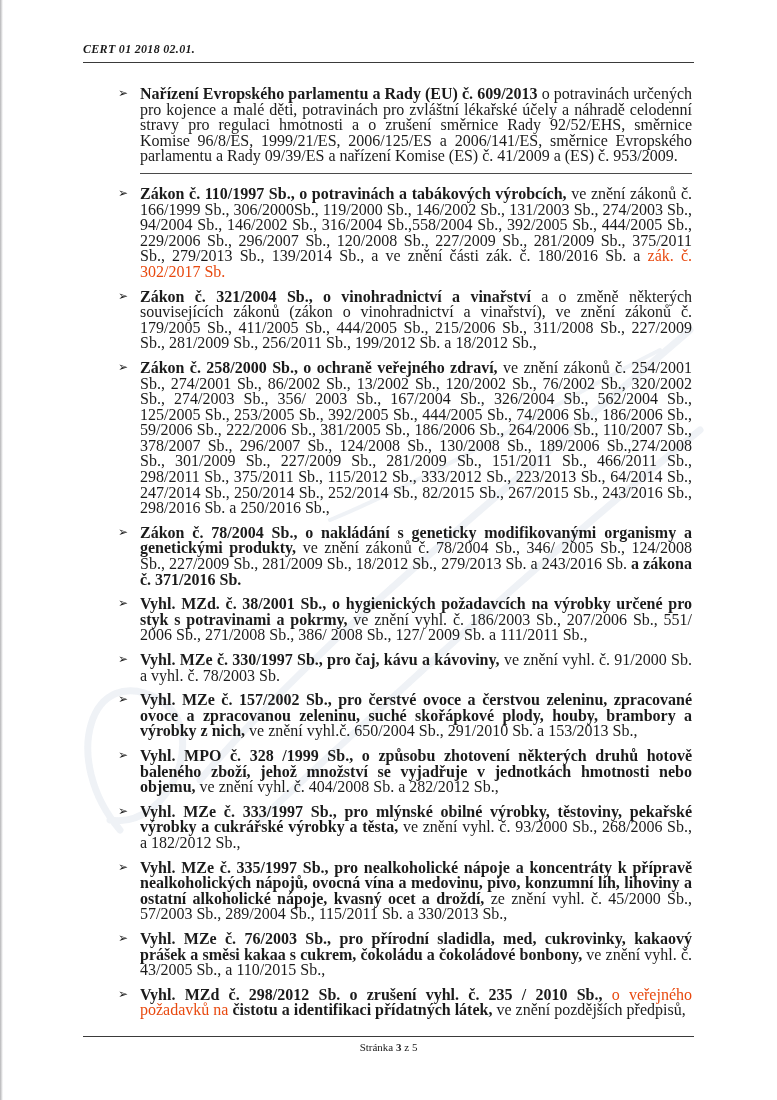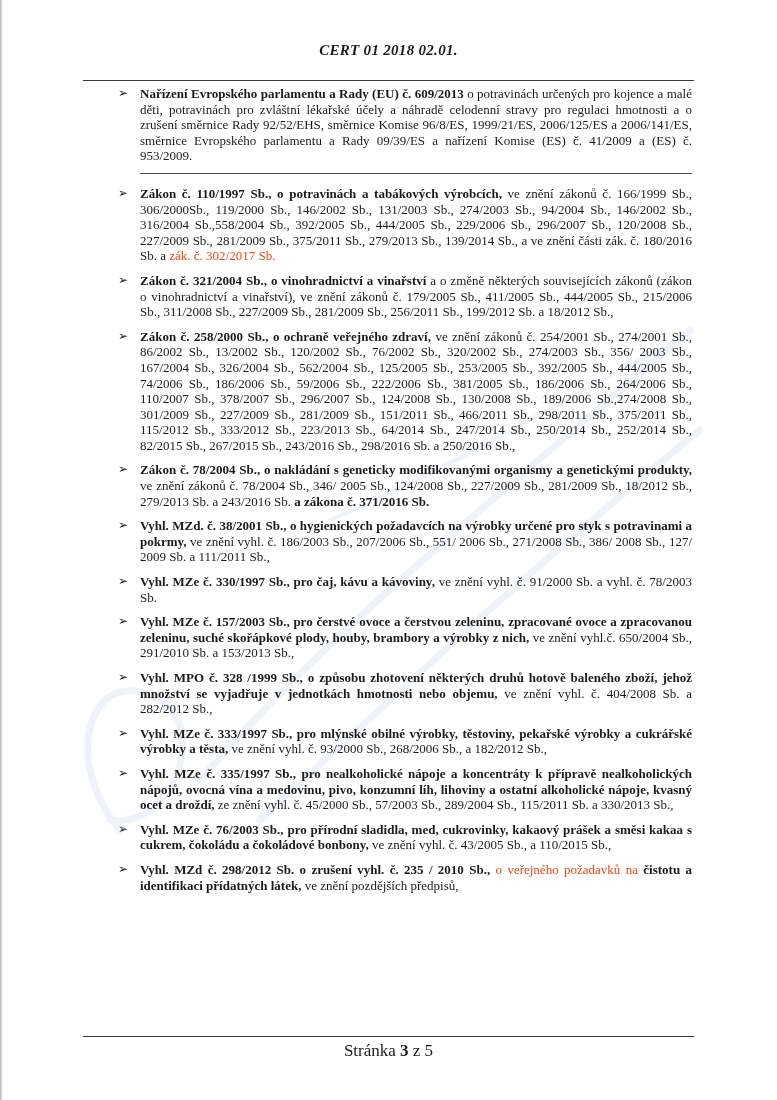--- a/index.html
+++ b/index.html
@@ -32,26 +32,26 @@
     position: absolute;
     inset: 0;
     pointer-events: none;
     opacity: 0.5;
   }
   .header {
     position: absolute;
     left: 83px;
     right: 83px;
     top: 42px;
-    text-align: center;
+    text-align: left;
     font-style: italic;
     font-weight: 700;
-    font-size: 15px;
+    font-size: 12px;
     letter-spacing: 0.3px;
-    padding-bottom: 21px;
+    padding-bottom: 5px;
     border-bottom: 1.6px solid #3a3a3a;
   }
   .content {
     position: absolute;
     left: 118px;
     right: 85px;
     top: 86px;
   }
   .reg-item {
     display: flex;
@@ -59,40 +59,40 @@
     margin-bottom: 9px;
   }
   .bullet {
     flex: 0 0 22px;
     font-size: 12px;
     line-height: 15.6px;
     color: #1b1b1b;
   }
   .reg-text {
     flex: 1 1 auto;
-    font-size: 13px;
+    font-size: 16px;
     line-height: 15.6px;
     text-align: justify;
   }
   .seg-normal { font-weight: 400; }
   .seg-bold { font-weight: 700; }
   .seg-red-bold { font-weight: 400; color: var(--highlight, #e8490f); }
   .item-separator {
     border: 0;
     border-top: 1.4px solid #4a4a4a;
     margin: 4px 0 12px 22px;
   }
   .footer {
     position: absolute;
     left: 83px;
     right: 83px;
     top: 1036px;
     border-top: 1.4px solid #3a3a3a;
     text-align: center;
-    font-size: 17px;
+    font-size: 11px;
     padding-top: 4px;
   }
   .footer .pg-bold { font-weight: 700; }
 </style>
 </head>
 <body>
 
 <div class="page">
 
   <svg class="watermark" viewBox="0 0 777 1100" xmlns="http://www.w3.org/2000/svg" aria-hidden="true">
@@ -132,21 +132,21 @@
       <div class="reg-item">
         <span class="bullet">➢</span>
         <div class="reg-text"><span class="seg-bold">Vyhl. MZd. č. 38/2001 Sb., o hygienických požadavcích na výrobky určené pro styk s potravinami a pokrmy,</span><span class="seg-normal"> ve znění vyhl. č. 186/2003 Sb., 207/2006 Sb., 551/ 2006 Sb., 271/2008 Sb., 386/ 2008 Sb., 127/ 2009 Sb. a 111/2011 Sb.,</span></div>
       </div>
       <div class="reg-item">
         <span class="bullet">➢</span>
         <div class="reg-text"><span class="seg-bold">Vyhl. MZe č. 330/1997 Sb., pro čaj, kávu a kávoviny,</span><span class="seg-normal"> ve znění vyhl. č. 91/2000 Sb. a vyhl. č. 78/2003 Sb.</span></div>
       </div>
       <div class="reg-item">
         <span class="bullet">➢</span>
-        <div class="reg-text"><span class="seg-bold">Vyhl. MZe č. 157/2003 Sb., pro čerstvé ovoce a čerstvou zeleninu, zpracované ovoce a zpracovanou zeleninu, suché skořápkové plody, houby, brambory a výrobky z nich,</span><span class="seg-normal"> ve znění vyhl.č. 650/2004 Sb., 291/2010 Sb. a 153/2013 Sb.,</span></div>
+        <div class="reg-text"><span class="seg-bold">Vyhl. MZe č. 157/2002 Sb., pro čerstvé ovoce a čerstvou zeleninu, zpracované ovoce a zpracovanou zeleninu, suché skořápkové plody, houby, brambory a výrobky z nich,</span><span class="seg-normal"> ve znění vyhl.č. 650/2004 Sb., 291/2010 Sb. a 153/2013 Sb.,</span></div>
       </div>
       <div class="reg-item">
         <span class="bullet">➢</span>
         <div class="reg-text"><span class="seg-bold">Vyhl. MPO č. 328 /1999 Sb., o způsobu zhotovení některých druhů hotově baleného zboží, jehož množství se vyjadřuje v jednotkách hmotnosti nebo objemu,</span><span class="seg-normal"> ve znění vyhl. č. 404/2008 Sb. a 282/2012 Sb.,</span></div>
       </div>
       <div class="reg-item">
         <span class="bullet">➢</span>
         <div class="reg-text"><span class="seg-bold">Vyhl. MZe č. 333/1997 Sb., pro mlýnské obilné výrobky, těstoviny, pekařské výrobky a cukrářské výrobky a těsta,</span><span class="seg-normal"> ve znění vyhl. č. 93/2000 Sb., 268/2006 Sb., a 182/2012 Sb.,</span></div>
       </div>
       <div class="reg-item">

